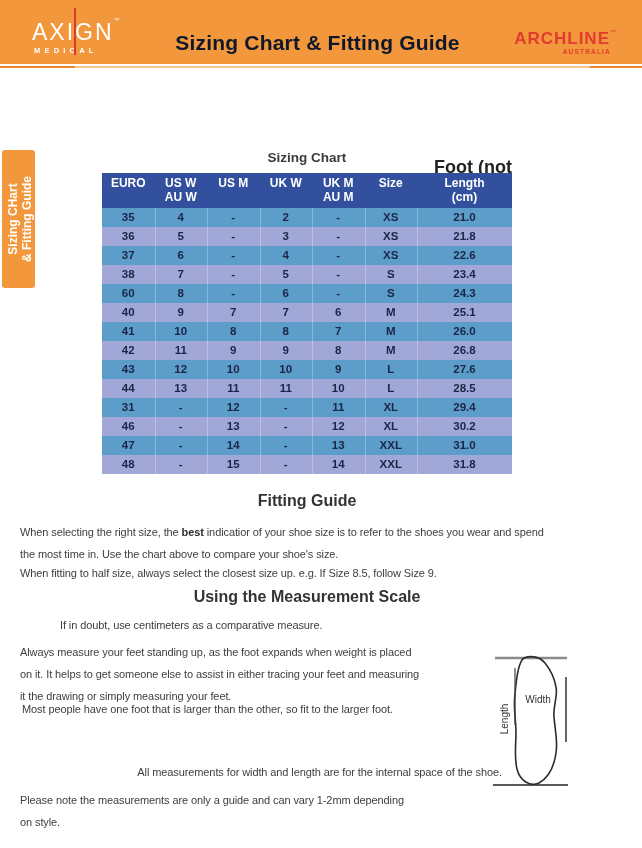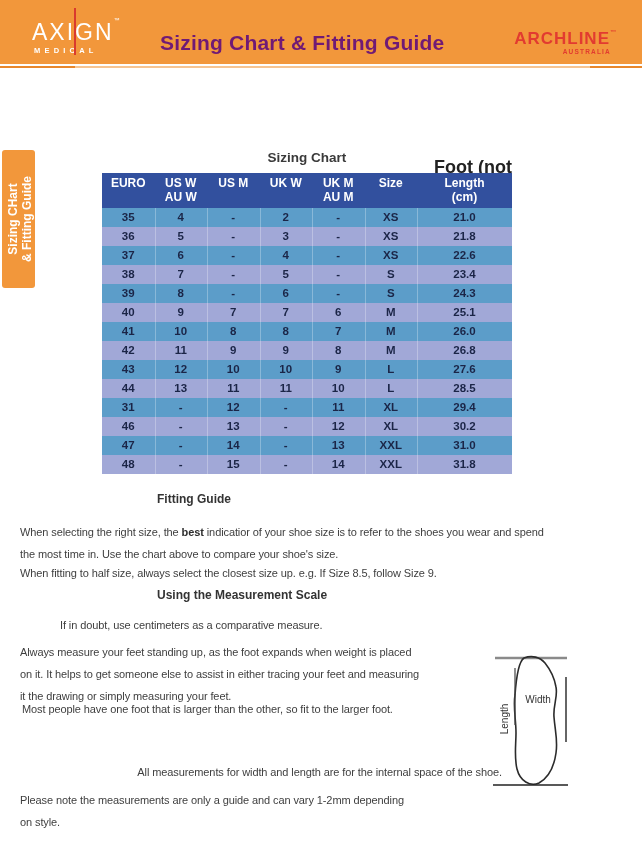--- a/index.html
+++ b/index.html
@@ -17,21 +17,21 @@
   body{font-family:"Liberation Sans", sans-serif;}
   #page{position:relative;width:642px;height:848px;background:#fff;overflow:hidden;}
 
   
   .header{position:absolute;left:0;top:0;width:642px;height:64px;background:var(--orange);}
   .logo{position:absolute;left:32px;top:7px;width:90px;}
   .logo-brand{color:#fff;font-size:23px;font-weight:500;letter-spacing:2px;line-height:26px;white-space:nowrap;}
   .logo-tm{font-size:6px;vertical-align:18px;letter-spacing:0;}
   .logo-sub{color:#fff;font-size:7.5px;font-weight:700;letter-spacing:4.2px;margin-top:1px;padding-left:2px;white-space:nowrap;}
   .logo-line{position:absolute;left:42px;top:1px;width:2px;height:47px;background:var(--red);}
-  .header-title{position:absolute;left:160px;top:31px;width:315px;text-align:left;color:#701a75;font-size:21px;font-weight:700;letter-spacing:0.2px;white-space:nowrap;}
+  .header-title{position:absolute;left:160px;top:31px;width:315px;text-align:center;color:#0f172a;font-size:21px;font-weight:700;letter-spacing:0.2px;white-space:nowrap;}
   .archline{position:absolute;left:505px;top:23px;width:112px;text-align:right;}
   .archline-brand{color:var(--arch-red);font-size:17px;font-weight:700;letter-spacing:1px;line-height:18px;white-space:nowrap;}
   .archline-tm{font-size:6px;vertical-align:10px;}
   .archline-sub{color:var(--arch-red);font-size:6.5px;font-weight:700;letter-spacing:1.2px;margin-top:0px;padding-right:6px;}
   .sep-line{position:absolute;left:0;top:66px;width:642px;height:2px;
     background:linear-gradient(to right,#E8872B 0px,#E8872B 75px,#F6C491 75px,#F6C491 590px,#E8872B 590px,#E8872B 642px);}
 
   
   .side-tab{position:absolute;left:2px;top:150px;width:33px;height:138px;background:var(--orange);border-radius:3px;}
   .side-tab-text{position:absolute;left:50%;top:50%;width:138px;height:33px;
@@ -49,21 +49,21 @@
   .tbody{width:410px;}
   .tr{display:flex;height:19px;}
   .tr:nth-child(odd){background:var(--row-a);}
   .tr:nth-child(even){background:var(--row-b);}
   .td{text-align:center;font-weight:700;font-size:11.5px;color:var(--cell-text);height:19px;line-height:19px;}
   .td + .td{box-shadow:inset 1px 0 0 rgba(255,255,255,0.28);}
   .c0,.c1,.c2,.c3,.c4,.c5{width:52.5px;}
   .c6{width:95px;}
 
   
-  .h2{position:absolute;left:157px;width:300px;font-size:12px;font-weight:700;color:#333;white-space:nowrap;}
+  .h2{position:absolute;left:157px;width:300px;text-align:center;font-size:16px;font-weight:700;color:#333;white-space:nowrap;}
   .h-fitting{top:492px;}
   .h-using{top:588px;}
   .p{position:absolute;color:var(--body-text);font-size:11px;letter-spacing:-0.1px;line-height:22px;white-space:pre-line;}
   .p b{color:#2e2e2e;}
   .p1{left:20px;top:521px;width:615px;}
   .p2{left:20px;top:562px;width:615px;}
   .mp1{left:20px;top:614px;width:480px;margin-left:40px;}
   .mp2{left:20px;top:641px;width:472px;}
   .mp3{left:22px;top:698px;width:480px;}
   .mp4{left:22px;top:761px;width:480px;text-align:right;}
@@ -163,21 +163,21 @@
         <div class="tr">
           <div class="td c0">38</div>
           <div class="td c1">7</div>
           <div class="td c2">-</div>
           <div class="td c3">5</div>
           <div class="td c4">-</div>
           <div class="td c5">S</div>
           <div class="td c6">23.4</div>
         </div>
         <div class="tr">
-          <div class="td c0">39</div>
+          <div class="td c0">60</div>
           <div class="td c1">8</div>
           <div class="td c2">-</div>
           <div class="td c3">6</div>
           <div class="td c4">-</div>
           <div class="td c5">S</div>
           <div class="td c6">24.3</div>
         </div>
         <div class="tr">
           <div class="td c0">40</div>
           <div class="td c1">9</div>

